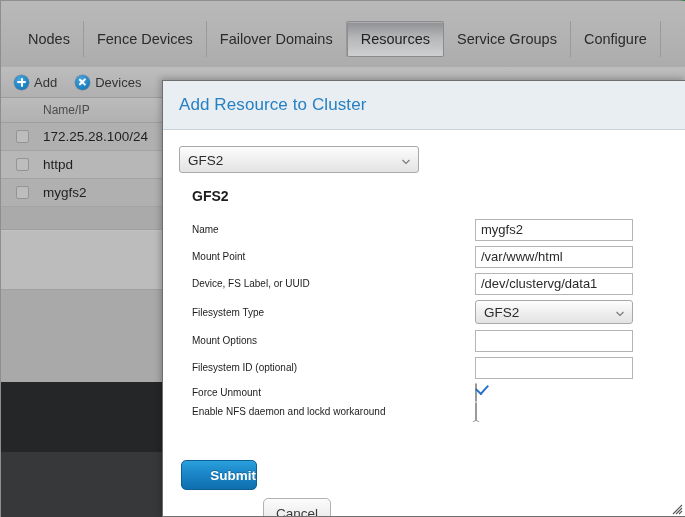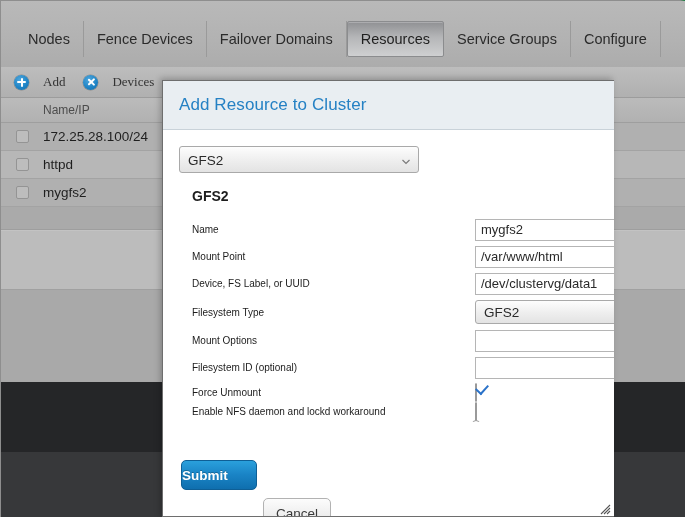--- a/index.html
+++ b/index.html
@@ -83,26 +83,25 @@
     background: linear-gradient(to bottom, #bdbdbd 0%, #b0b0b0 100%);
     border-bottom: 1px solid #9c9c9c;
     display: flex;
     align-items: center;
     padding-left: 13px;
     box-sizing: border-box;
   }
   .tool-btn {
     display: flex;
     align-items: center;
-    gap: 14px;
+    gap: 5px;
     margin-right: 18px;
     font-size: 13px;
     color: #333;
     cursor: default;
-    font-family: Liberation Serif, serif;
   }
   .circ-icon {
     width: 15px; height: 15px;
     border-radius: 50%;
     background: radial-gradient(circle at 40% 32%, #4ea7dd 0%, #1d82c4 60%, #166ea8 100%);
     position: relative;
     flex: 0 0 auto;
     box-shadow: 0 0 0 0.5px rgba(0,0,0,0.25);
   }
   .circ-icon::before, .circ-icon::after {
@@ -180,21 +179,21 @@
   .darkgray-band {
     height: 65px;
     background: #37383a;
   }
 
   
   #dialog {
     position: absolute;
     left: 161px;
     top: 79px;
-    width: 452px;
+    width: 524px;
     height: 438px;
     background: #ffffff;
     border: 1px solid #6e6e6e;
     border-right: none;
     box-sizing: border-box;
     box-shadow: -2px -2px 6px rgba(0,0,0,0.22);
     overflow: hidden;
   }
   #dialog-header {
     height: 49px;
@@ -542,21 +541,21 @@
           <div class="flabel">Reboot Host Node if Unmount Fails</div>
           <div class="fcontrol">
             <span class="cbox checked focused"></span>
           </div>
         </div>
 
       </div>
     </div>
 
     <div id="dialog-footer">
-      <div class="btn" id="submit-button" style="display:flex;align-items:center;justify-content:flex-start;">
+      <div class="btn" id="submit-button" style="display:flex;align-items:center;justify-content:flex-end;">
         <span>Submit</span>
       </div>
       <div class="btn" id="cancel-button" style="display:flex;align-items:center;justify-content:center;margin-top:38px;">
         <span>Cancel</span>
       </div>
       <div id="resize-grip">
         <svg width="13" height="13" viewBox="0 0 13 13">
           <path d="M12 3 L3 12 M12 6 L6 12 M12 9 L9 12" stroke="#555" stroke-width="1.1" fill="none"></path>
         </svg>
       </div>

